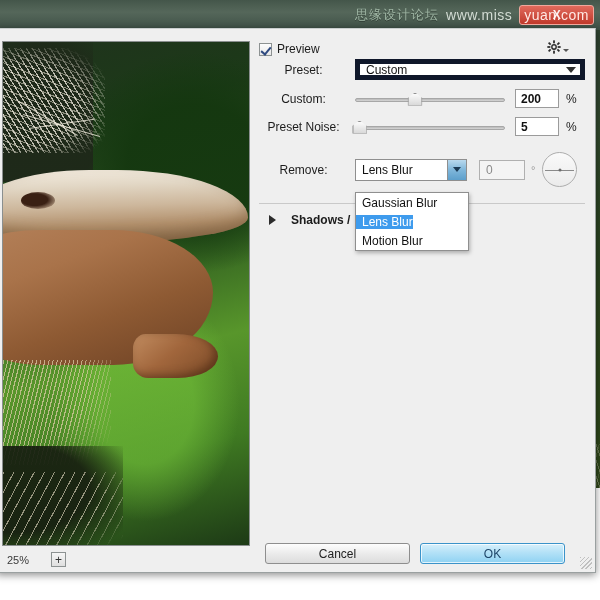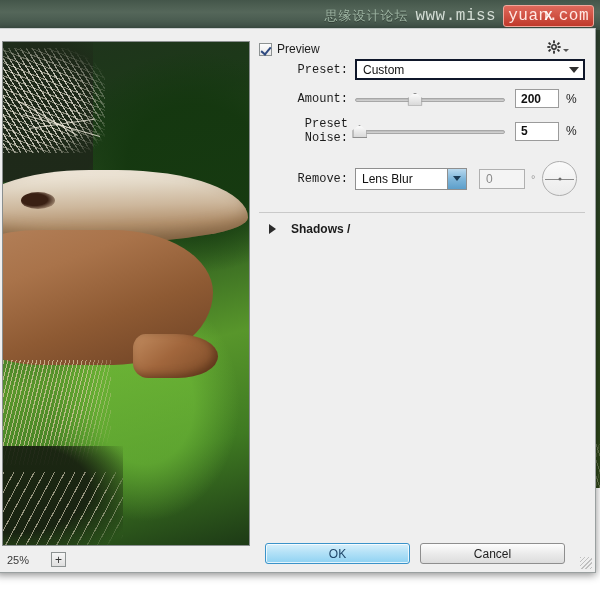--- a/index.html
+++ b/index.html
@@ -56,22 +56,22 @@
     pointer-events: none;
   }
   .wm-cn {
     font-family: "DejaVu Sans", sans-serif;
     font-size: 13px;
     color: #9fb6a4;
     letter-spacing: 1px;
     text-shadow: 0 1px 0 rgba(0,0,0,0.35);
   }
   .wm-url {
-    font-family: Liberation Mono, monospace;
-    font-size: 16px;
+    font-family: Liberation Sans, sans-serif;
+    font-size: 14px;
     color: #d3dcd4;
     letter-spacing: 0.5px;
   }
   .wm-badge {
     position: relative;
     background: linear-gradient(180deg, #e06a5c 0%, #c0392b 100%);
     border: 1px solid #f0a79c;
     border-radius: 3px;
     padding: 1px 4px;
     display: flex;
@@ -232,26 +232,25 @@
     width: 326px;
   }
 
   .row {
     display: flex;
     align-items: center;
     margin-bottom: 9px;
   }
   .lbl {
     width: 96px;
-    text-align: right;
+    text-align: center;
     padding-right: 7px;
     font-size: 12px;
     color: #1c1c1c;
     box-sizing: border-box;
-    font-family: Liberation Mono, monospace;
   }
 
   
   .preview-row {
     display: flex;
     align-items: center;
     justify-content: flex-start;
     position: relative;
     height: 20px;
   }
@@ -287,21 +286,21 @@
     border-left: 3px solid transparent;
     border-right: 3px solid transparent;
     border-top: 3px solid #555;
     margin-bottom: 2px;
   }
 
   
   .combo {
     flex: 1;
     height: 21px;
-    border: 2px solid #0f172a;
+    border: 5px solid #0f172a;
     background: #ffffff;
     display: flex;
     align-items: center;
     padding: 0 4px 0 6px;
     font-size: 12px;
     color: #111;
     box-sizing: border-box;
     position: relative;
   }
   .combo .ctext { flex: 1; }
@@ -576,21 +575,21 @@
 
       <div class="row">
         <span class="lbl">Preset:</span>
         <span class="combo">
           <span class="ctext">Custom</span>
           <span class="caret"></span>
         </span>
       </div>
 
       <div class="row">
-        <span class="lbl">Amount:</span>
+        <span class="lbl">Custom:</span>
         <span class="slider">
           <span class="track"></span>
           <span class="thumb" style="left:40%;"></span>
         </span>
         <span class="numbox">200</span>
         <span class="unit">%</span>
       </div>
 
 
       <div class="row">
@@ -608,32 +607,37 @@
         <span class="remove-combo">
           <span class="rtext">Lens Blur</span>
           <span class="combo-btn">
             <span class="caret"></span>
           </span>
         </span>
         <span class="angle-box">0</span>
         <span class="deg">°</span>
         <span class="dial"></span>
 
+        <span class="dropdown">
+          <span class="dd-item">Gaussian Blur</span>
+          <span class="dd-item sel">Lens Blur</span>
+          <span class="dd-item">Motion Blur</span>
+        </span>
       </div>
 
       <div class="sep"></div>
 
       <div class="shadows">
         <span class="tri-right"></span>
         <span>Shadows /</span>
       </div>
 
     </div>
 
     <div class="footer">
+      <span class="btn btn-cancel">Cancel</span>
       <span class="btn btn-ok">OK</span>
-      <span class="btn btn-cancel">Cancel</span>
     </div>
 
     <div class="resize-grip"></div>
   </div>
 
 </div>
 
 </body></html>

